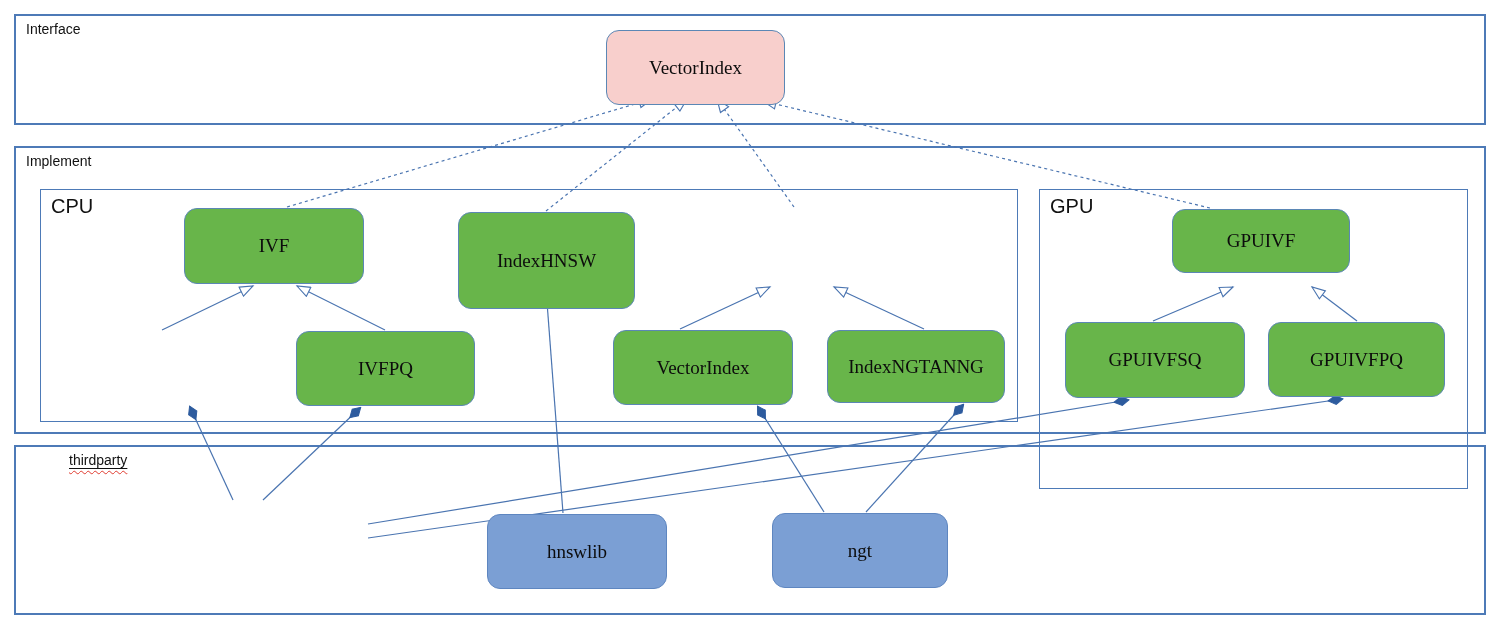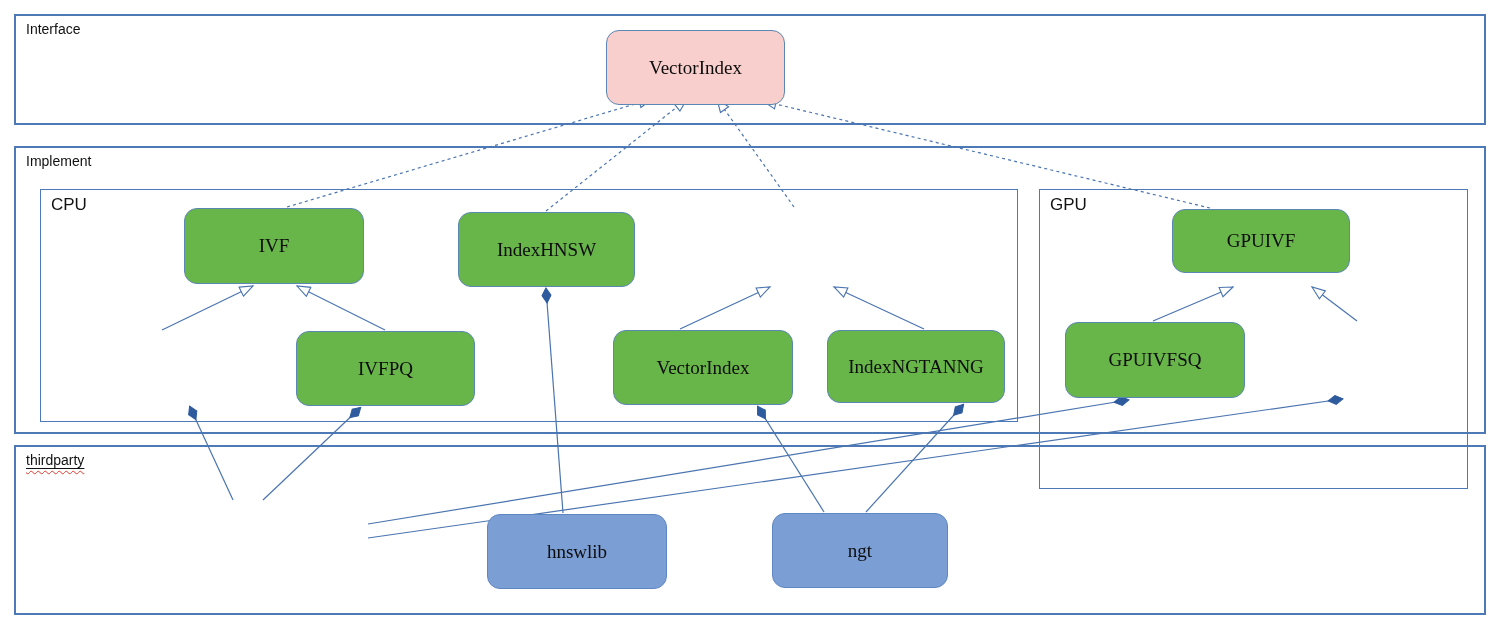--- a/index.html
+++ b/index.html
@@ -19,23 +19,23 @@
   }
   .section{
     position:absolute;border:2px solid var(--border);background:transparent;
     box-sizing:border-box;z-index:0;
   }
   .subsection{border-width:1.5px;}
   .section-label{
     position:absolute;top:5px;left:10px;font-size:14px;color:#111;
     font-family:"Liberation Sans", sans-serif;white-space:nowrap;
   }
-  .group-label{font-size:17px;text-align:right;}
+  .group-label{font-size:20px;text-align:right;}
   .underline-solid{text-decoration:underline;text-decoration-thickness:1px;text-underline-offset:3px;}
-  .underline-wavy{text-decoration:underline wavy var(--spellcheck);text-decoration-thickness:1px;text-underline-offset:5px;}
+  .underline-wavy{text-decoration:underline wavy var(--spellcheck);text-decoration-thickness:1px;text-underline-offset:5px;margin-left:43px;}
   svg.edges{position:absolute;left:0;top:0;z-index:1;pointer-events:none;}
   .edge{stroke:var(--edge);stroke-width:1.2;fill:none;}
   .edge.dashed{stroke-dasharray:3 3.2;}
   .node{
     position:absolute;border-radius:13px;display:flex;align-items:center;justify-content:center;
     box-sizing:border-box;z-index:2;font-family:"Liberation Serif", serif;font-size:19px;color:#0c0c0c;
     text-align:center;
   }
   .node.pink{background:var(--interface-node);border:1.5px solid var(--node-border);}
   .node.green{background:var(--implement-node);border:1.5px solid var(--node-border);}
@@ -97,38 +97,41 @@
     <line class="edge" x1="368" y1="538" x2="1342" y2="399" marker-end="url(#diamond-filled)"></line>
   </svg>
 
   <div class="node pink" style="left:606px;top:30px;width:179px;height:75px">
     <span>VectorIndex</span>
   </div>
 
   <div class="node green" style="left:184px;top:208px;width:180px;height:76px">
     <span>IVF</span>
   </div>
-  <div class="node green" style="left:458px;top:212px;width:177px;height:75px">
+  <div class="node green" style="left:458px;top:212px;width:177px;height:97px">
     <span>IndexHNSW</span>
   </div>
   <div class="node green" style="left:296px;top:331px;width:179px;height:75px">
     <span>IVFPQ</span>
   </div>
   <div class="node green" style="left:613px;top:330px;width:180px;height:75px">
     <span>VectorIndex</span>
   </div>
   <div class="node green" style="left:827px;top:330px;width:178px;height:73px">
     <span>IndexNGTANNG</span>
   </div>
   <div class="node green" style="left:1172px;top:209px;width:178px;height:64px">
     <span>GPUIVF</span>
   </div>
   <div class="node green" style="left:1065px;top:322px;width:180px;height:76px">
     <span>GPUIVFSQ</span>
   </div>
+  <div class="node green" style="left:1268px;top:322px;width:177px;height:75px">
+    <span>GPUIVFPQ</span>
+  </div>
 
   <div class="node blue" style="left:487px;top:514px;width:180px;height:75px">
     <span>hnswlib</span>
   </div>
   <div class="node blue" style="left:772px;top:513px;width:176px;height:75px">
     <span>ngt</span>
   </div>
 
 </div>
 

